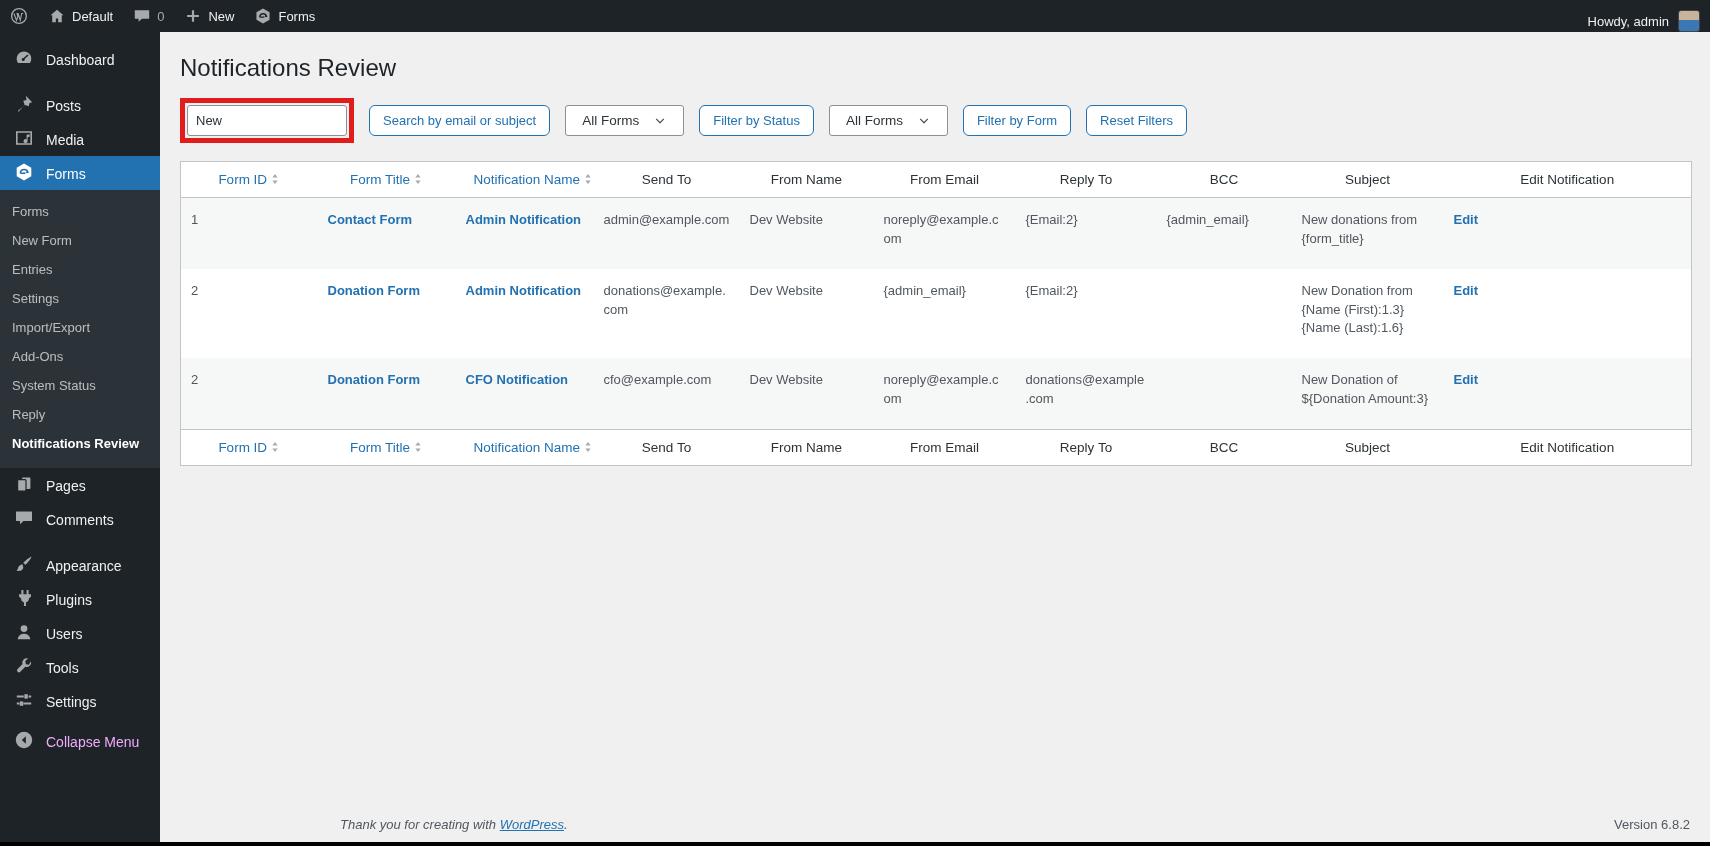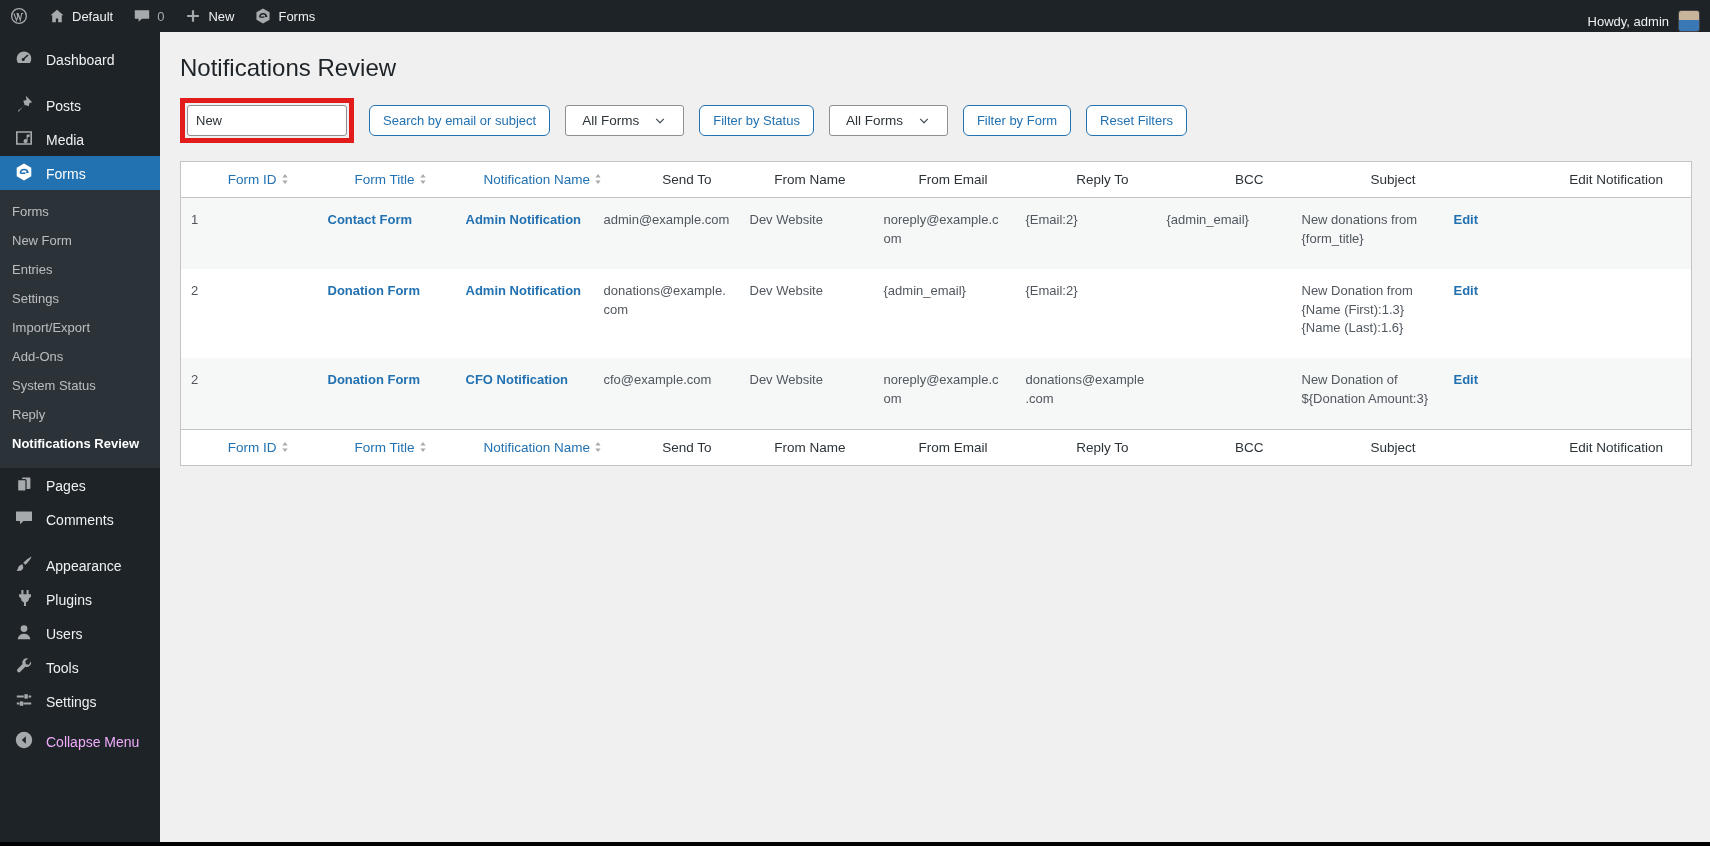--- a/index.html
+++ b/index.html
@@ -48,22 +48,22 @@
     color:var(--accent,#2271b1); font-size:13px; padding:0 13px; cursor:pointer; font-family:"Liberation Sans",sans-serif; }
   .select { height:31px; min-width:116px; background:#fff; border:1px solid #8c8f94; border-radius:3px;
     color:#2c3338; font-size:13.5px; padding:0 16px; display:inline-flex; align-items:center;
     justify-content:space-between; gap:14px; cursor:pointer; }
   .chevron { width:14px; height:14px; color:#50575e; }
   .chevron svg { width:100%; height:100%; }
 
   
   table.notif { width:1511px; border-collapse:collapse; table-layout:fixed;
     background:#fff; border:1px solid var(--table-border,#c3c4c7); font-size:13px; color:#50575e; }
-  .notif th { text-align:right; font-weight:400; font-size:13.5px; color:#2c3338;
-    padding:10px 28px; vertical-align:middle; white-space:nowrap; }
+  .notif th { text-align:center; font-weight:400; font-size:13.5px; color:#2c3338;
+    padding:10px 18px; vertical-align:middle; white-space:nowrap; }
   .notif thead th { border-bottom:1px solid var(--table-border,#c3c4c7); }
   .notif tfoot th { border-top:1px solid var(--table-border,#c3c4c7); }
   .notif th.sortable { color:var(--accent,#2271b1); cursor:pointer; }
   .sort-ic { display:inline-block; width:10px; height:14px; vertical-align:-2px; margin-left:3px; color:#a7aaad; }
   .sort-ic svg { width:100%; height:100%; }
   .notif td { padding:13px 10px 20px; vertical-align:top; overflow-wrap:anywhere; line-height:1.45; }
   .notif tbody tr:nth-child(odd) { background:var(--row-stripe,#f6f7f7); }
   a.tbl-link { color:var(--accent,#2271b1); text-decoration:none; cursor:pointer;font-weight:bold; }
 
   
@@ -381,15 +381,22 @@
         <th>From Name</th>
         <th>From Email</th>
         <th>Reply To</th>
         <th>BCC</th>
         <th>Subject</th>
         <th>Edit Notification</th>
       </tr>
     </tfoot>
   </table>
 
+  <div class="footer">
+    <div class="thanks">
+      <span>Thank you for creating with</span>
+      <a style="text-decoration:underline">WordPress</a><span>.</span>
+    </div>
+    <div>Version 6.8.2</div>
+  </div>
 </div>
 
 <div class="bottom-strip"></div>
 
 </body></html>

